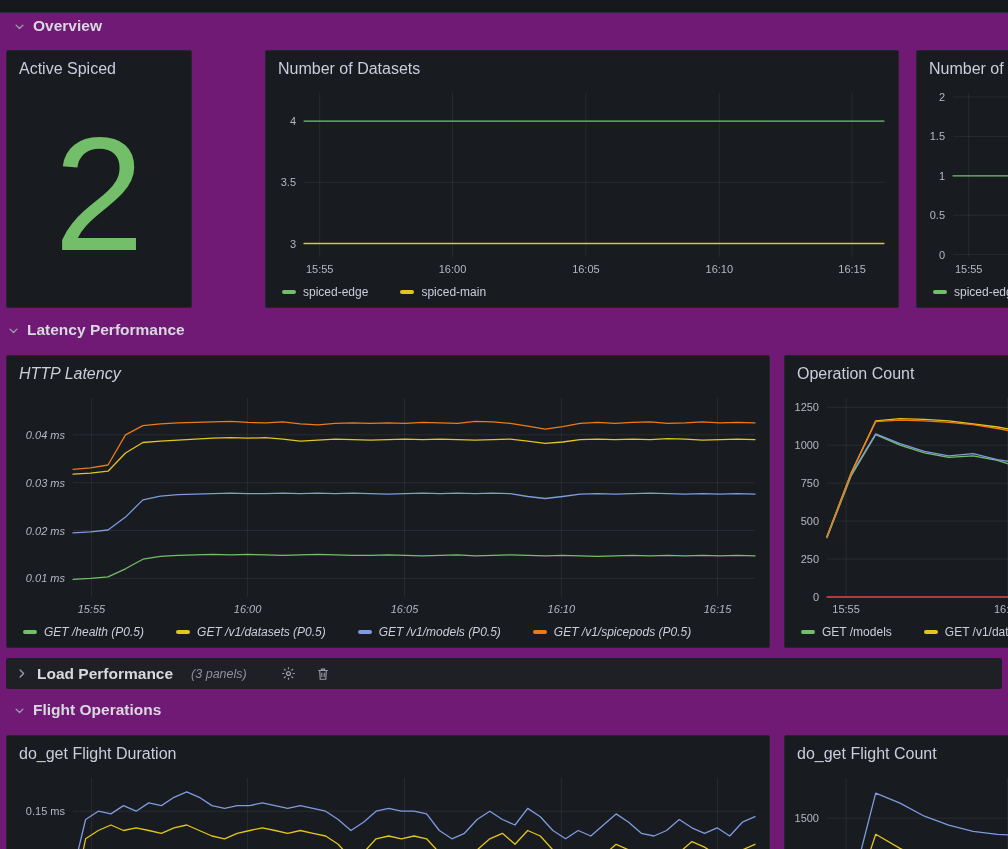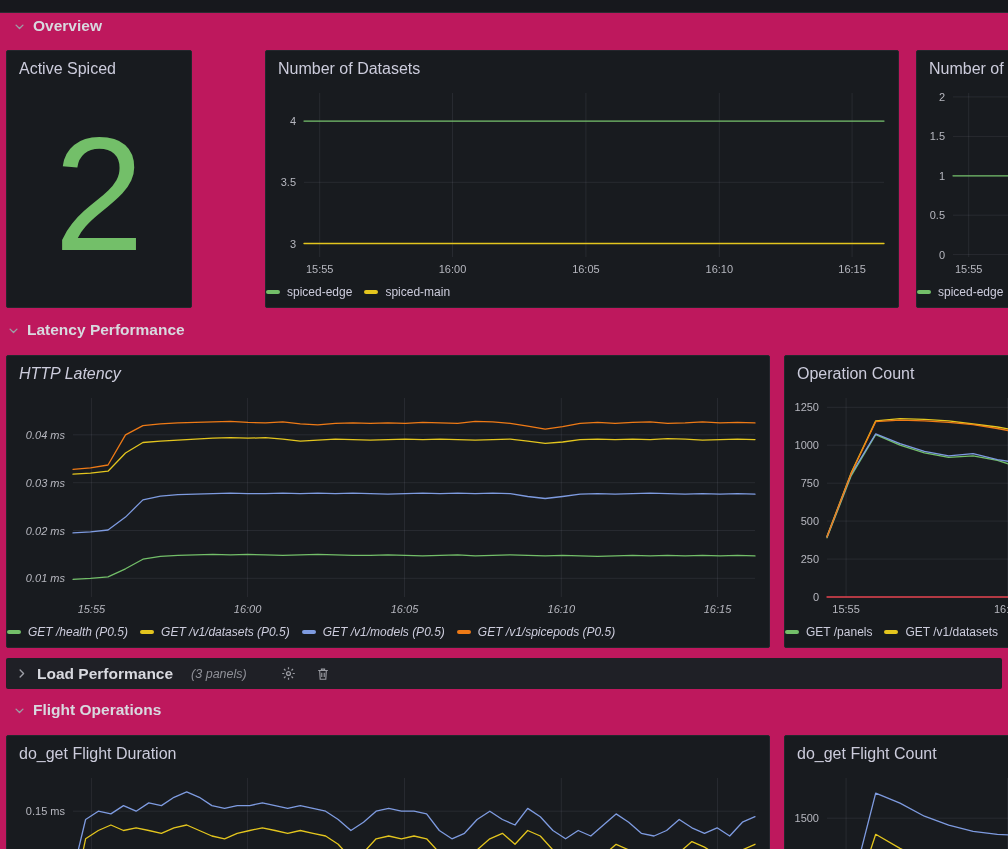--- a/index.html
+++ b/index.html
@@ -1,18 +1,18 @@
 <!DOCTYPE html>
 <html><head>
 <meta charset="utf-8">
 <style>
   * { margin:0; padding:0; box-sizing:border-box; }
   html,body { width:1008px; height:849px; overflow:hidden; background:#111217;
     font-family:"Liberation Sans", sans-serif; }
-  #stage { position:relative; width:1008px; height:849px; background:#be185d; }
+  #stage { position:relative; width:1008px; height:849px; background:#701a75; }
 
   .topbar { position:absolute; left:0; top:0; width:100%; height:13px;
     background:#17181d; border-bottom:1px solid #2a2b31; }
 
   .section-header { position:absolute; display:flex; align-items:center; gap:8px;
     color:#d8d9df; font-size:15.5px; font-weight:700; cursor:pointer; }
   .section-header .chev { display:flex; color:#9d9ea6; }
 
   .row-collapsed { position:absolute; left:6px; width:996px; height:31px;
     background:#1f2026; border-radius:2px; display:flex; align-items:center;
@@ -20,22 +20,22 @@
   .row-collapsed .row-title { color:#d8d9df; font-size:15.5px; font-weight:700; margin-right:8px; }
   .row-collapsed .row-count { color:#8e8f97; font-size:12.5px; font-style:italic; margin-right:20px; }
   .row-icon { display:flex; align-items:center; justify-content:center; width:24px; height:24px;
     color:#9a9ba2; cursor:pointer; }
 
   .panel { position:absolute; background:#181b1f; border:1px solid #24262c; border-radius:2px; }
   .panel-title { padding:9px 12px 0 12px; font-size:16px; font-weight:500; color:#ccccdc;
     white-space:nowrap; overflow:hidden; cursor:pointer; }
   .chart { position:absolute; left:8px; right:8px; top:34px; bottom:28px; }
   .chart svg text { font-size:11px; fill:#b6b7bf; font-family:"Liberation Sans",sans-serif; }
-  .legend { position:absolute; left:0; right:6px; bottom:5px; height:20px; display:flex;
-    gap:12px; align-items:center; font-size:12px; color:#ccccdc; overflow:hidden; white-space:nowrap; }
+  .legend { position:absolute; left:16px; right:6px; bottom:5px; height:20px; display:flex;
+    gap:32px; align-items:center; font-size:12px; color:#ccccdc; overflow:hidden; white-space:nowrap; }
   .legend .li { display:flex; align-items:center; cursor:pointer; }
   .legend i { display:inline-block; width:14px; height:4px; border-radius:2px; margin-right:7px; }
 
   .stat-value { position:absolute; top:30px; left:0; right:0; bottom:0; display:flex;
     align-items:center; justify-content:center; font-size:162px; font-weight:500; line-height:1; }
 </style>
 </head>
 <body>
 
 <div id="stage">
@@ -205,21 +205,21 @@
           <text x="701.2" y="223" text-anchor="middle">16:15</text>
           <polyline points="34.0,147.8 58.3,85.6 82.7,44.6 107.0,55.2 131.4,62.8 155.7,67.4 180.1,65.8 204.4,70.4 228.8,78.0 253.1,77.2 277.4,78.0 301.8,73.4 326.1,76.5 350.5,78.0 374.8,69.6 399.2,65.8 423.5,68.1 447.9,69.6 472.2,68.9 496.6,76.5 520.9,77.2 545.2,76.5 569.6,77.2 593.9,74.9 618.3,73.4 642.6,71.9 667.0,72.7 691.3,71.9 715.7,71.1 740.0,70.4" fill="none" stroke="#73BF69" stroke-width="1.3" stroke-linejoin="round" stroke-linecap="round"></polyline>
           <polyline points="34.0,146.3 58.3,82.5 82.7,30.9 107.0,28.6 131.4,29.4 155.7,30.9 180.1,34.0 204.4,37.0 228.8,41.5 253.1,46.1 277.4,48.4 301.8,46.1 326.1,52.2 350.5,52.9 374.8,52.2 399.2,50.7 423.5,51.4 447.9,49.1 472.2,46.1 496.6,44.6 520.9,43.8 545.2,46.1 569.6,48.4 593.9,50.7 618.3,52.2 642.6,53.7 667.0,55.2 691.3,54.4 715.7,55.2 740.0,55.2" fill="none" stroke="#E3C51E" stroke-width="1.3" stroke-linejoin="round" stroke-linecap="round"></polyline>
           <polyline points="34.0,147.0 58.3,84.0 82.7,43.8 107.0,53.7 131.4,61.3 155.7,65.8 180.1,63.6 204.4,69.6 228.8,73.4 253.1,75.7 277.4,72.7 301.8,74.9 326.1,77.2 350.5,69.6 374.8,63.6 399.2,66.6 423.5,68.9 447.9,69.6 472.2,71.1 496.6,73.4 520.9,75.7 545.2,72.7 569.6,74.2 593.9,74.9 618.3,73.4 642.6,72.7 667.0,71.9 691.3,71.1 715.7,71.9 740.0,71.1" fill="none" stroke="#7E9BE0" stroke-width="1.3" stroke-linejoin="round" stroke-linecap="round"></polyline>
           <polyline points="34.0,147.0 58.3,83.3 82.7,31.7 107.0,30.2 131.4,30.9 155.7,32.4 180.1,34.7 204.4,38.5 228.8,43.1 253.1,49.1 277.4,47.6 301.8,50.7 326.1,52.9 350.5,51.4 374.8,52.2 399.2,53.7 423.5,52.9 447.9,47.6 472.2,50.7 496.6,55.2 520.9,57.5 545.2,59.0 569.6,59.8 593.9,57.5 618.3,55.2 642.6,54.4 667.0,55.2 691.3,56.0 715.7,55.2 740.0,55.2" fill="none" stroke="#EE7A16" stroke-width="1.3" stroke-linejoin="round" stroke-linecap="round"></polyline>
           <polyline points="34.0,207.0 740.0,207.0" fill="none" stroke="#E4414E" stroke-width="1.3" stroke-linejoin="round" stroke-linecap="round"></polyline>
         </svg></div>
     <div class="legend">
         <span class="li">
           <i style="background:#73BF69"></i>
-          <span>GET /panels</span>
+          <span>GET /models</span>
         </span>
         <span class="li">
           <i style="background:#E3C51E"></i>
           <span>GET /v1/datasets</span>
         </span>
       </div>
   </div>
 
   <div class="row-collapsed" style="top:658px;">
     <span class="chev" style="color:#9d9ea6; display:flex;">

